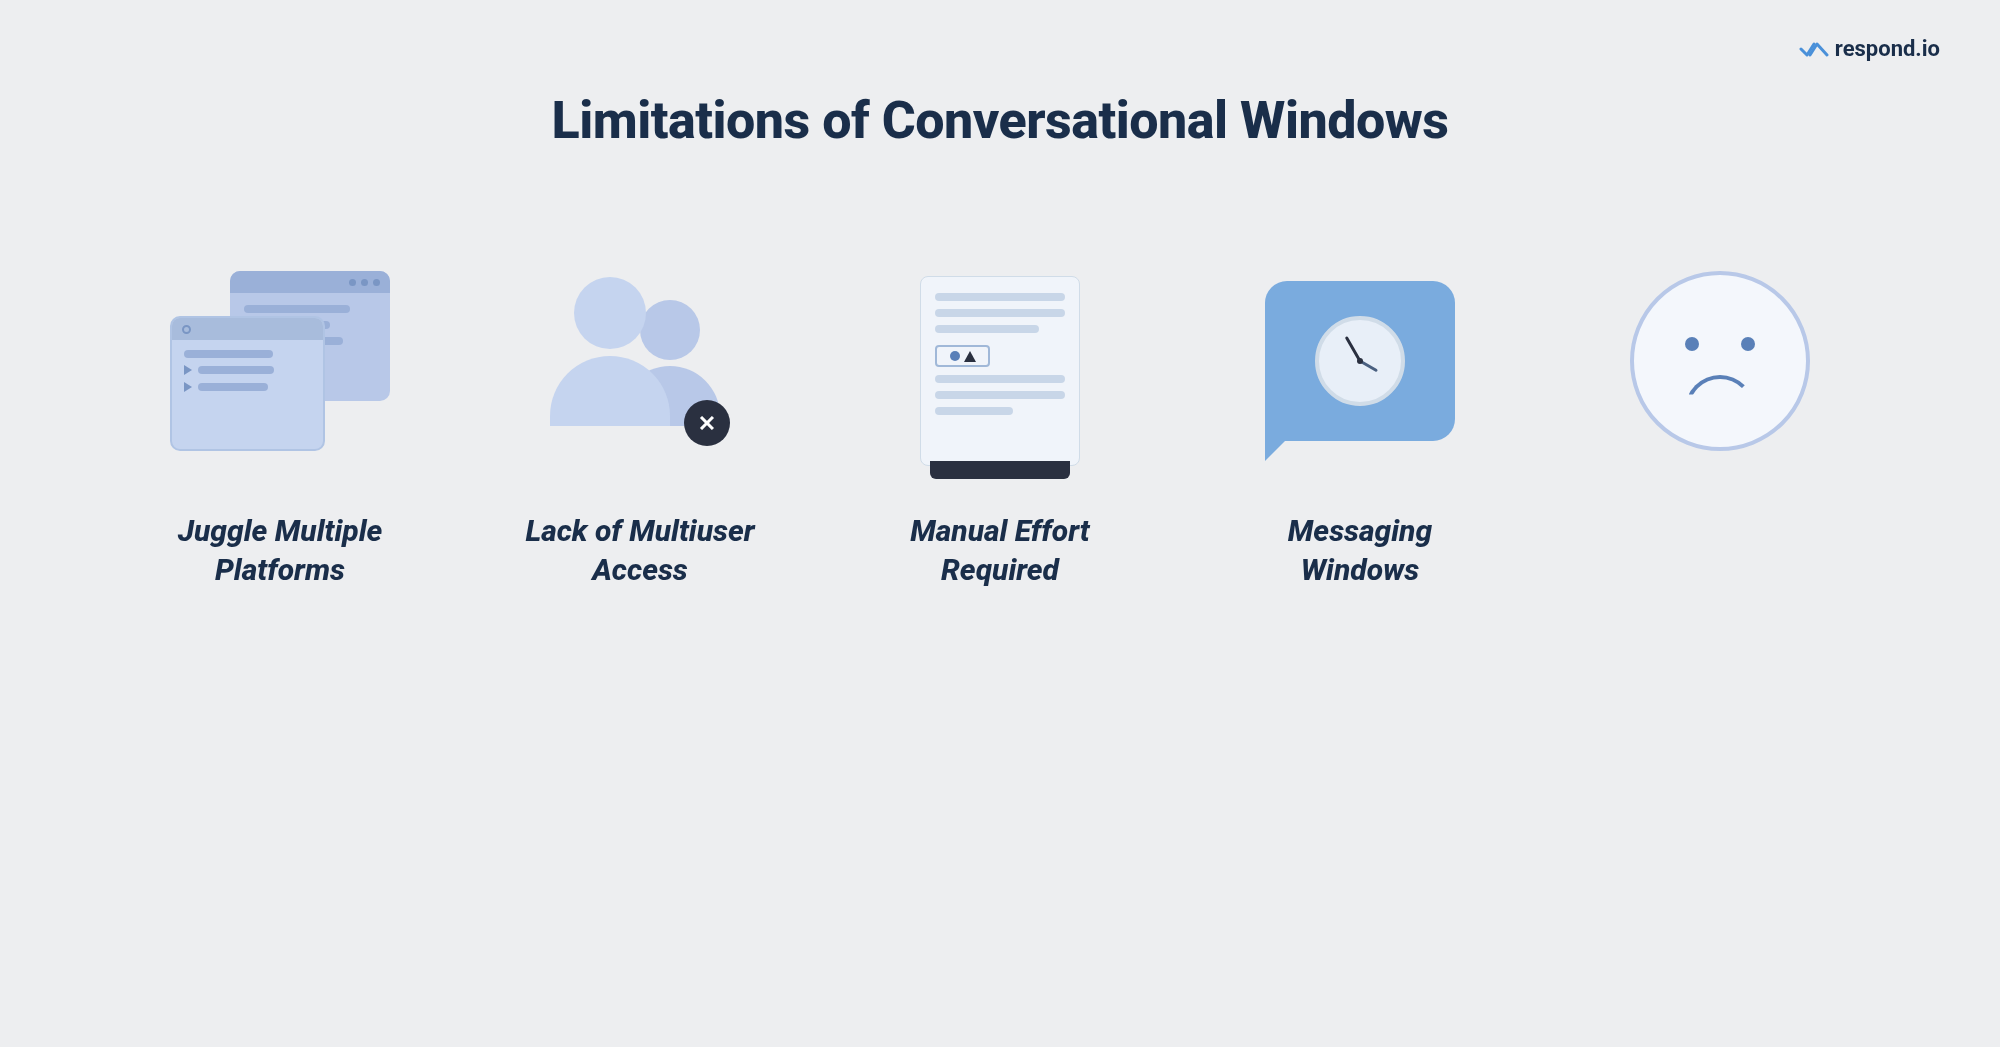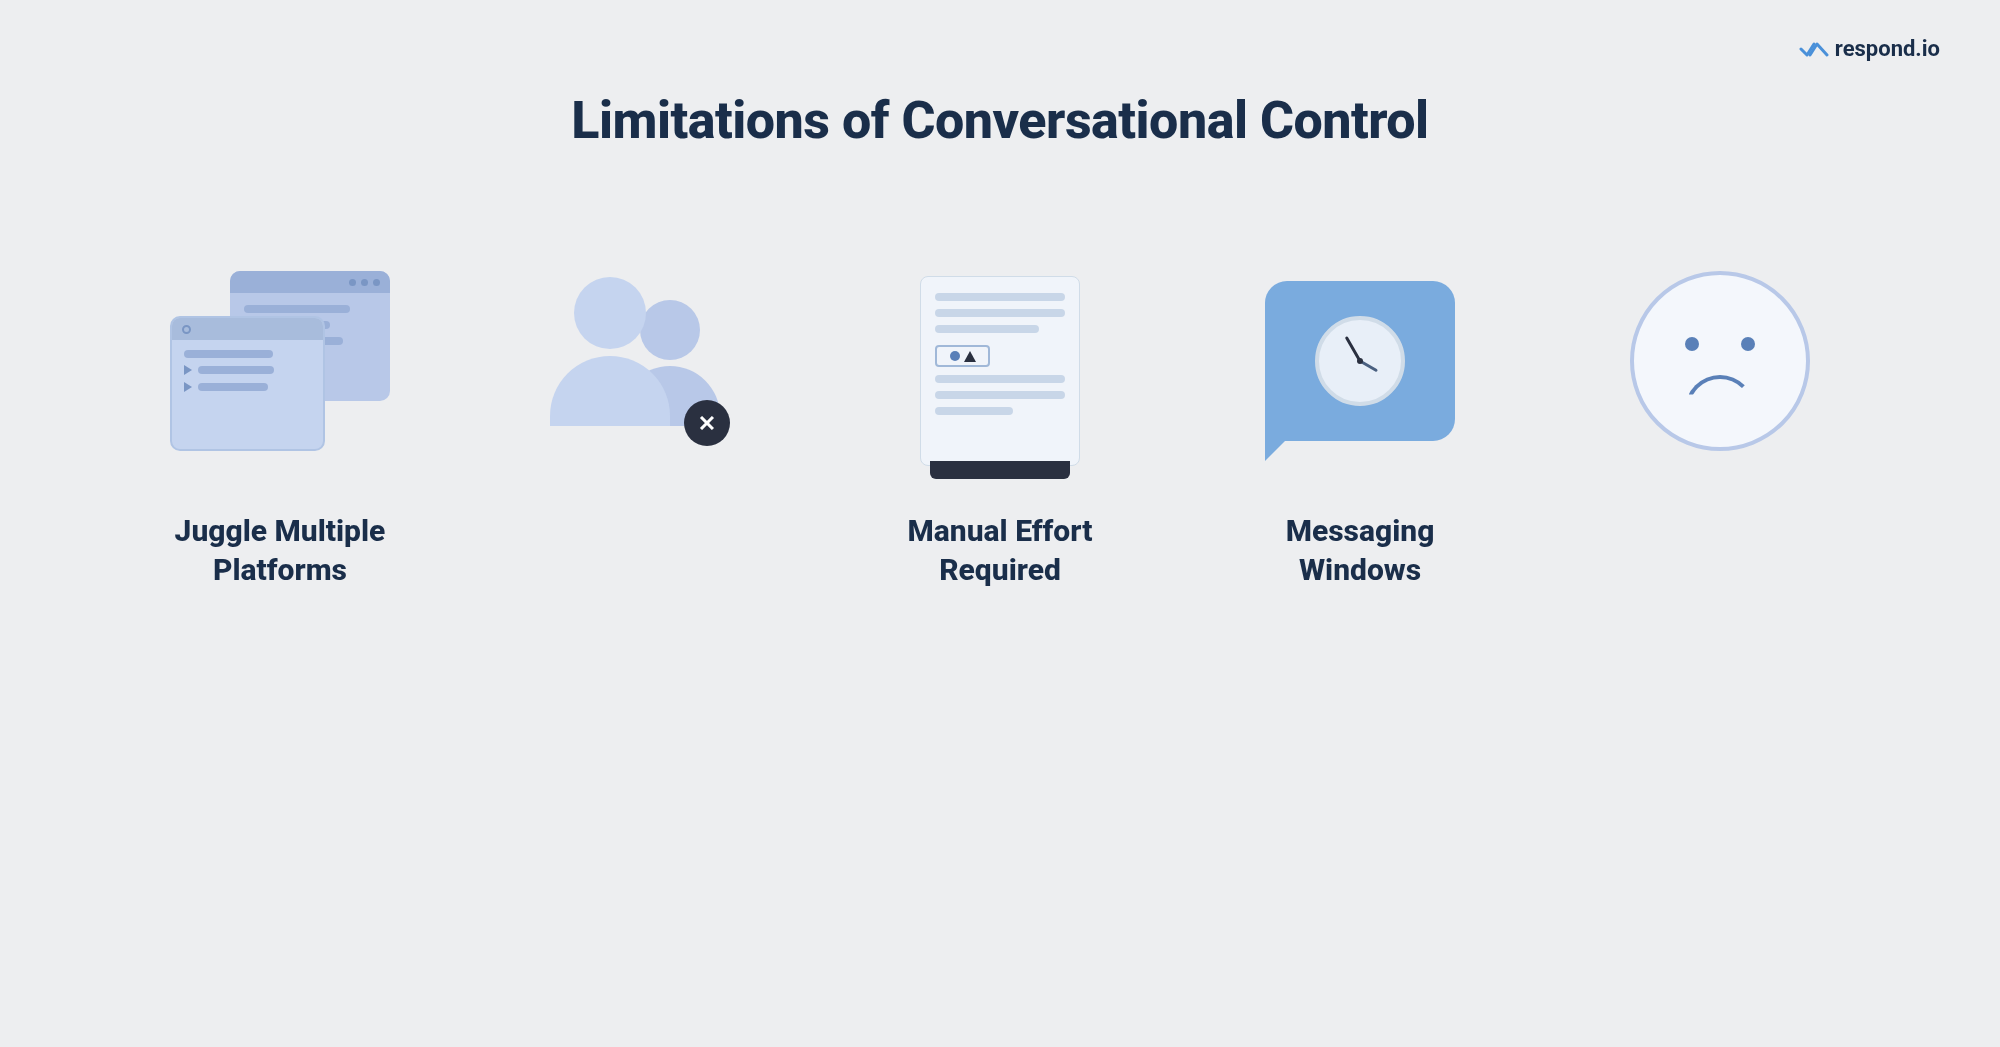--- a/index.html
+++ b/index.html
@@ -66,20 +66,21 @@
       justify-content: center;
       position: relative;
     }
 
     .card-label {
       font-size: 30px;
       font-weight: 800;
       color: #1a2e4a;
       text-align: center;
       line-height: 1.3;
+      font-style: italic;
     }
 
     
     .platforms-icon {
       position: relative;
       width: 220px;
       height: 180px;
     }
 
     .window-back {
@@ -461,21 +462,21 @@
 <body>
 
 <div class="logo">
   <svg class="logo-svg" viewBox="0 0 30 22" fill="none" xmlns="http://www.w3.org/2000/svg">
     <path d="M2 11L8 17L15 6" stroke="#4a90d9" stroke-width="3" stroke-linecap="round" stroke-linejoin="round"></path>
     <path d="M11 17L18 6L28 17" stroke="#4a90d9" stroke-width="3" stroke-linecap="round" stroke-linejoin="round" fill="none"></path>
   </svg>
   <span>respond.io</span>
 </div>
 
-<h1 class="main-title">Limitations of Conversational Control</h1>
+<h1 class="main-title">Limitations of Conversational Windows</h1>
 
 <div class="cards-row">
 
   <div class="card">
     <div class="icon-area">
       <div class="platforms-icon">
 
         <div class="window-back">
           <div class="window-back-header">
             <div class="dot-sm"></div>
@@ -522,20 +523,21 @@
         </div>
 
         <div class="person-front">
           <div class="person-head-front"></div>
           <div class="person-body-front"></div>
         </div>
 
         <div class="x-badge">✕</div>
       </div>
     </div>
+    <div class="card-label">Lack of Multiuser<br>Access</div>
   </div>
 
   <div class="card">
     <div class="icon-area">
       <div class="manual-icon">
         <div class="document-body">
           <div class="doc-line full"></div>
           <div class="doc-line full"></div>
           <div class="doc-line medium"></div>
           <div class="doc-form-row">

